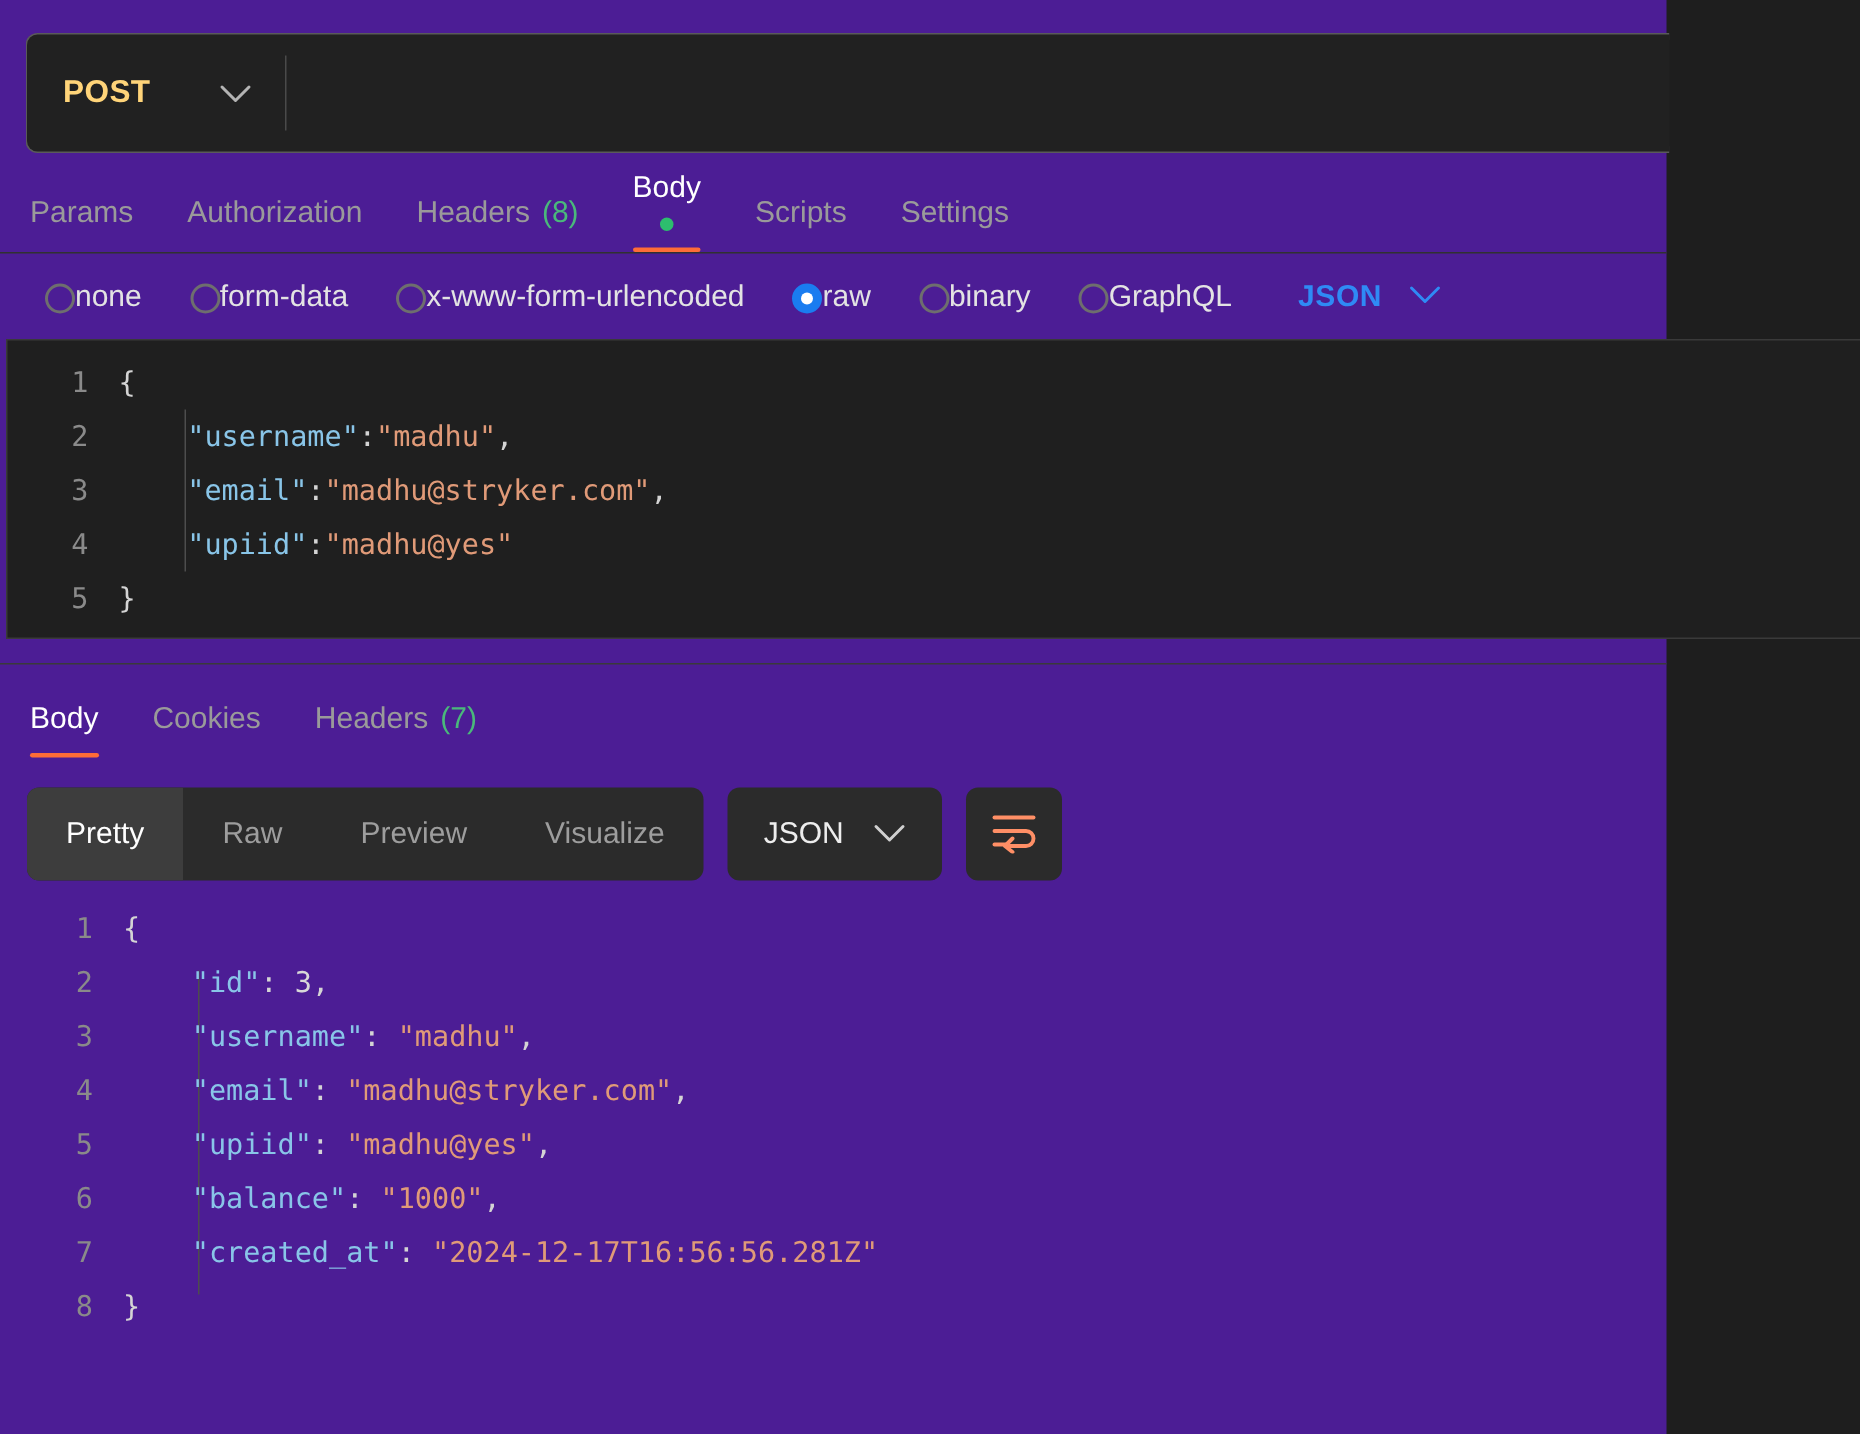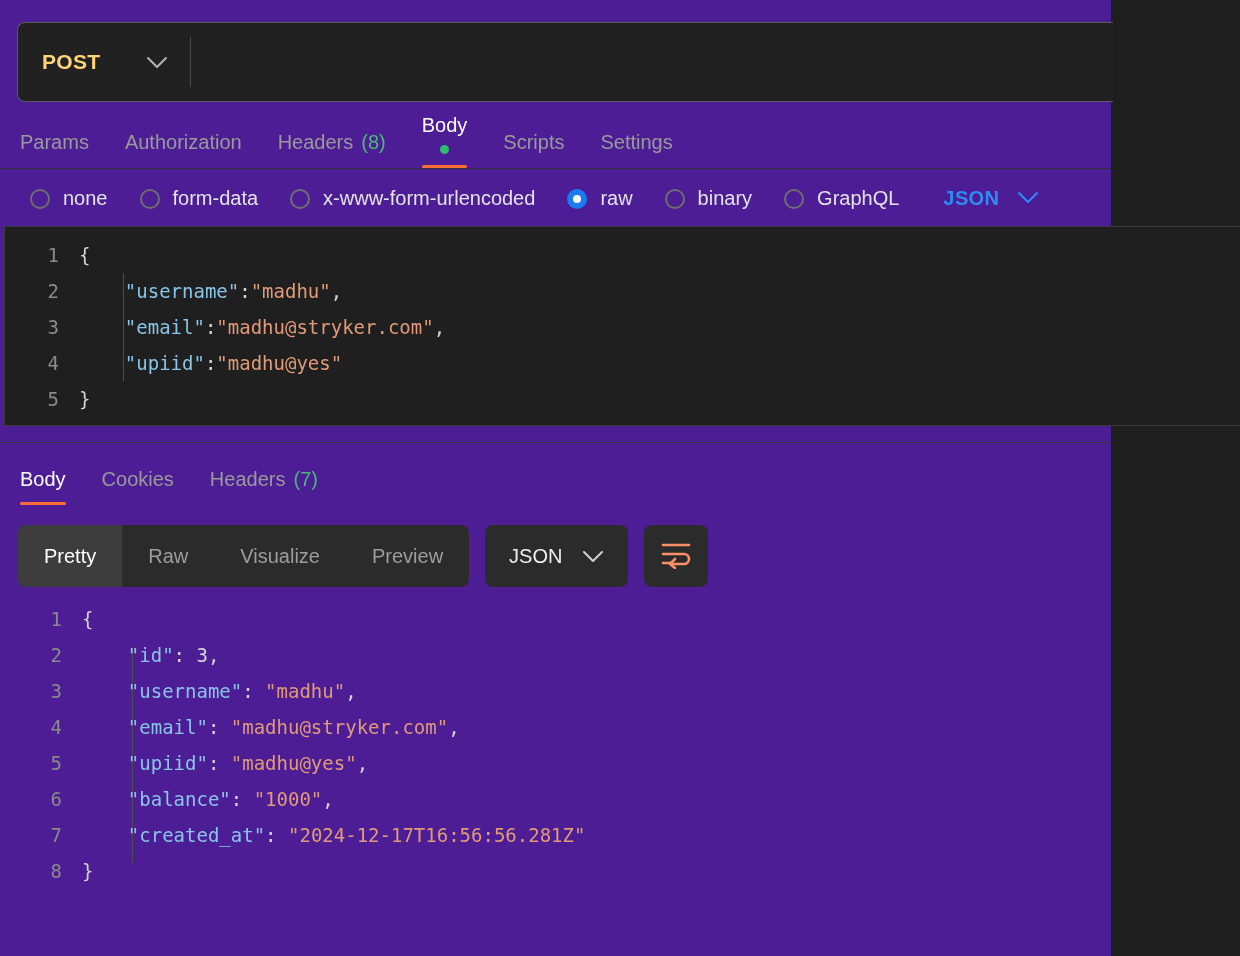--- a/index.html
+++ b/index.html
@@ -44,21 +44,21 @@
     height:3px; background:#ff6c37; border-radius:2px;
   }
   .rtab:first-child.active::after { left:2px; }
   .count { color:#4ab87b; }
   .dot-green { width:9px; height:9px; border-radius:50%; background:#2dbd6e; display:inline-block; }
 
   .hr { height:1px; background:#313131; width:100%; }
 
   
   .radios { display:flex; align-items:center; padding:18px 0 16px 30px; gap:0; }
-  .radio { display:flex; align-items:center; gap:13px; margin-right:32px; cursor:pointer; }
+  .radio { display:flex; align-items:center; gap:0; margin-right:32px; cursor:pointer; }
   .rb { width:20px; height:20px; border-radius:50%; border:2px solid #6e6e6e; display:block; flex:none; }
   .rb.on {
     border:none; background:#1a7cf0; position:relative;
   }
   .rb.on::after {
     content:""; position:absolute; left:6px; top:6px; width:8px; height:8px;
     border-radius:50%; background:#ffffff;
   }
   .rlabel { font-size:20px; color:#e3e3e3; white-space:nowrap; }
   .json-select { display:flex; align-items:center; gap:18px; margin-left:12px; cursor:pointer; }
@@ -228,24 +228,24 @@
 
   <div class="res-toolbar">
     <div class="seg">
       <div class="seg-btn active">
         <span>Pretty</span>
       </div>
       <div class="seg-btn">
         <span>Raw</span>
       </div>
       <div class="seg-btn">
+        <span>Preview</span>
+      </div>
+      <div class="seg-btn">
         <span>Visualize</span>
-      </div>
-      <div class="seg-btn">
-        <span>Preview</span>
       </div>
     </div>
     <div class="drop-btn">
       <span>JSON</span>
       <span>
         <svg width="22" height="13" viewBox="0 0 22 13">
             <path d="M2 2 L11 11 L20 2" stroke="#d0d0d0" stroke-width="2" fill="none" stroke-linecap="round" stroke-linejoin="round"></path>
           </svg>
       </span>
     </div>

